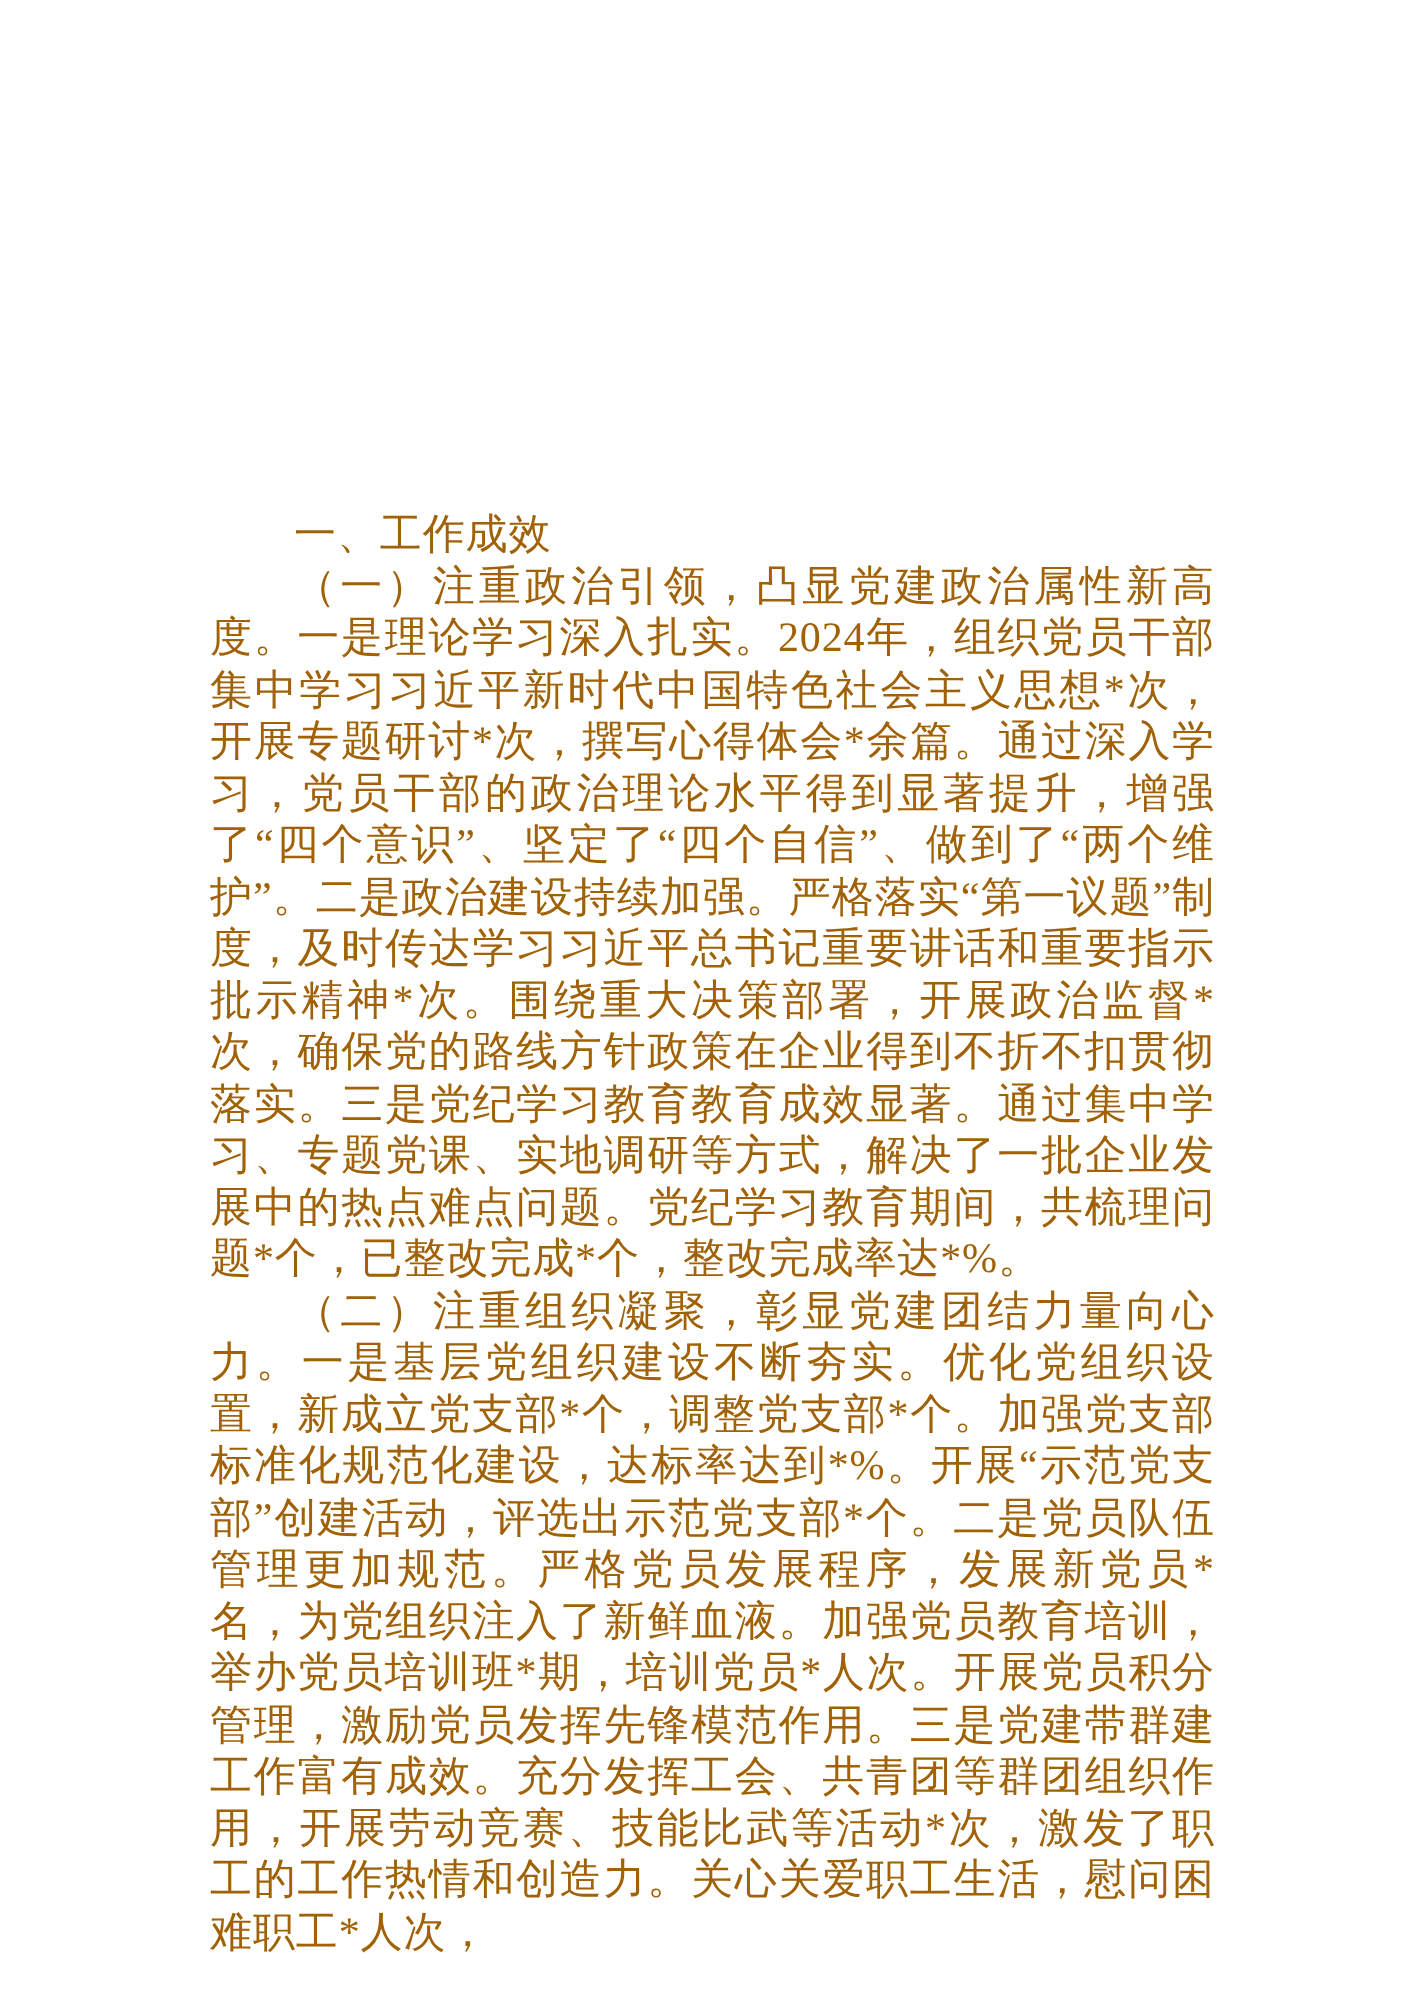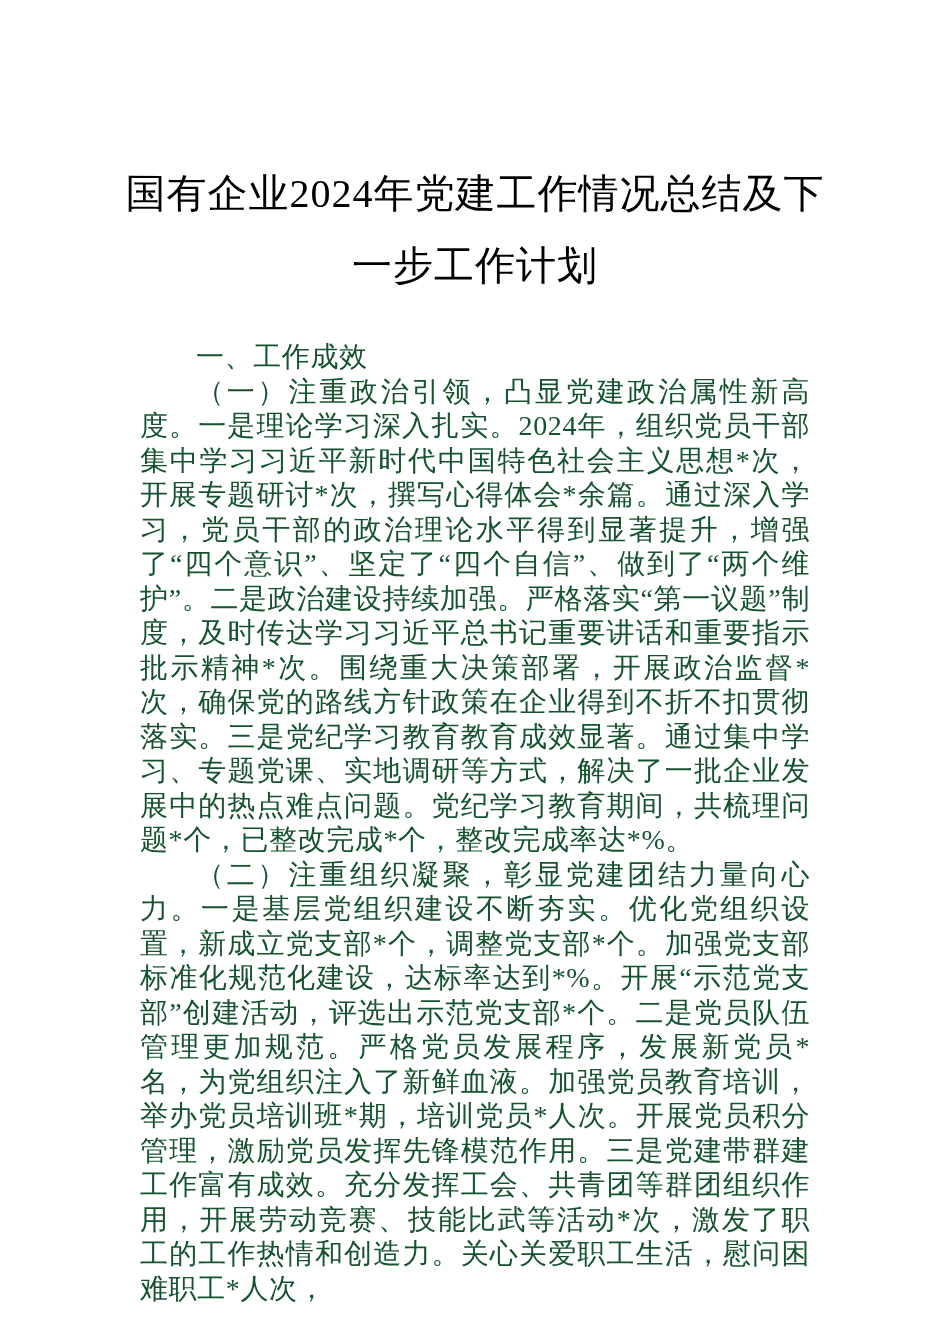--- a/index.html
+++ b/index.html
@@ -44,36 +44,35 @@
   .body-text {
     position: absolute;
     top: 340px;
     left: 140px;
     right: 140px;
     font-size: 28px;
     line-height: 34.5px;
     text-align: justify;
     text-justify: inter-ideograph;
     letter-spacing: 0.6px;
-    color: #14532d;
+    color: #a16207;
   }
 
   .body-text p {
     margin: 0;
     padding: 0;
     text-indent: 2em;
   }
 </style>
 </head>
 <body>
 
 <div class="page">
 
 
-  <h1 class="doc-title">国有企业2024年党建工作情况总结及下一步工作计划</h1>
 
   <div class="body-text">
     <p>一、工作成效</p>
     <p>（一）注重政治引领，凸显党建政治属性新高度。一是理论学习深入扎实。2024年，组织党员干部集中学习习近平新时代中国特色社会主义思想*次，开展专题研讨*次，撰写心得体会*余篇。通过深入学习，党员干部的政治理论水平得到显著提升，增强了“四个意识”、坚定了“四个自信”、做到了“两个维护”。二是政治建设持续加强。严格落实“第一议题”制度，及时传达学习习近平总书记重要讲话和重要指示批示精神*次。围绕重大决策部署，开展政治监督*次，确保党的路线方针政策在企业得到不折不扣贯彻落实。三是党纪学习教育教育成效显著。通过集中学习、专题党课、实地调研等方式，解决了一批企业发展中的热点难点问题。党纪学习教育期间，共梳理问题*个，已整改完成*个，整改完成率达*%。</p>
     <p>（二）注重组织凝聚，彰显党建团结力量向心力。一是基层党组织建设不断夯实。优化党组织设置，新成立党支部*个，调整党支部*个。加强党支部标准化规范化建设，达标率达到*%。开展“示范党支部”创建活动，评选出示范党支部*个。二是党员队伍管理更加规范。严格党员发展程序，发展新党员*名，为党组织注入了新鲜血液。加强党员教育培训，举办党员培训班*期，培训党员*人次。开展党员积分管理，激励党员发挥先锋模范作用。三是党建带群建工作富有成效。充分发挥工会、共青团等群团组织作用，开展劳动竞赛、技能比武等活动*次，激发了职工的工作热情和创造力。关心关爱职工生活，慰问困难职工*人次，</p>
   </div>
 
 </div>
 
 </body></html>

